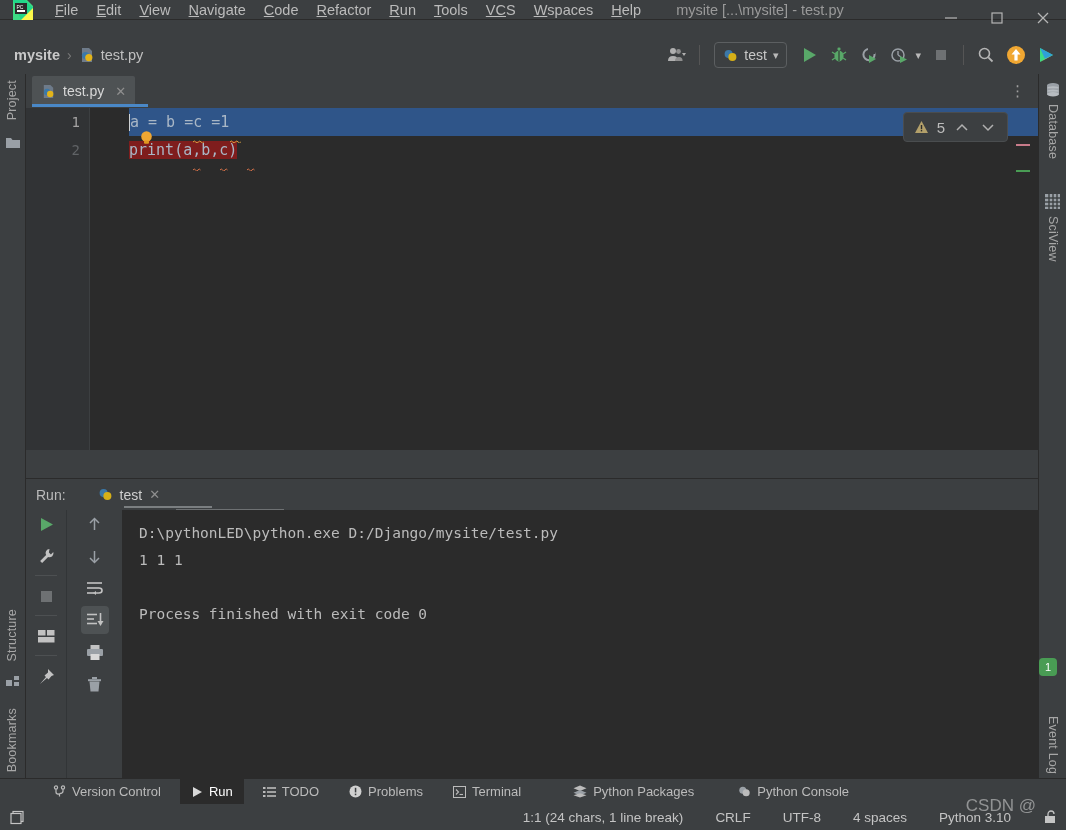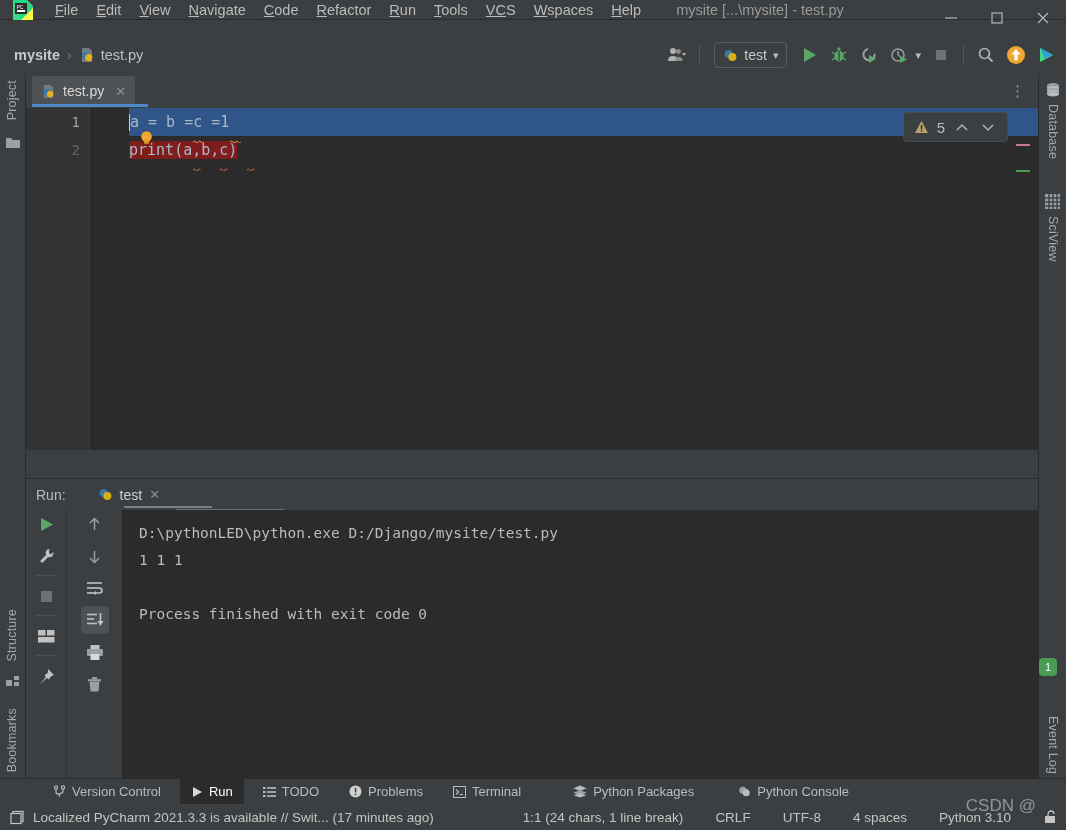--- a/index.html
+++ b/index.html
@@ -672,21 +672,20 @@
     </div>
   </div>
 
   <div class="statusbar">
     <span style="display:flex;margin-left:10px;">
       <svg width="15" height="15" viewBox="0 0 15 15">
         <rect x="3" y="1.5" width="10" height="10" fill="none" stroke="#c4c4c4" stroke-width="1.2"></rect>
         <rect x="1" y="3.5" width="10" height="10" fill="#3c3f41" stroke="#c4c4c4" stroke-width="1.2"></rect>
       </svg>
     </span>
-    <span class="sb-msg">Localized PyCharm 2021.3.3 is available // Swit... (17 minutes ago)</span>
     <div class="sb-right">
       <span class="sb-item">1:1 (24 chars, 1 line break)</span>
       <span class="sb-item">CRLF</span>
       <span class="sb-item">UTF-8</span>
       <span class="sb-item">4 spaces</span>
       <span class="sb-item">Python 3.10</span>
       <span style="display:flex;">
         <svg width="15" height="15" viewBox="0 0 15 15">
           <path d="M5 6 v-2 a3 3 0 0 1 6 0" fill="none" stroke="#c4c4c4" stroke-width="1.3"></path>
           <rect x="2" y="6" width="10" height="7" fill="#c4c4c4"></rect>

